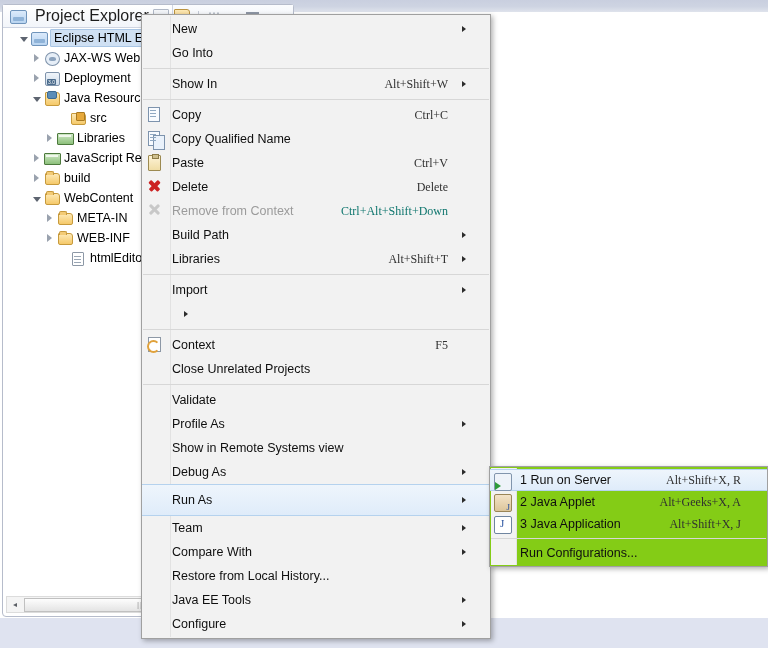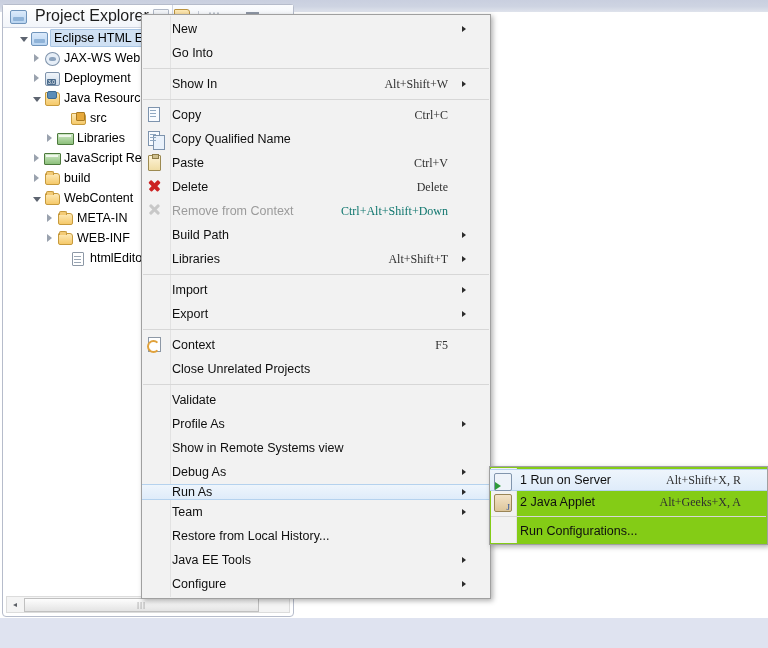--- a/index.html
+++ b/index.html
@@ -232,21 +232,21 @@
     font-size: 12.5px; color: #0f0f0f;
     padding-left: 30px; padding-right: 24px;
     box-sizing: border-box;
     z-index: 2;
   }
   .mi.disabled { color: #9b9b9b; }
   .mi.sel {
     background: linear-gradient(#eef5fc,#dfecfa);
     border-top: 1px solid #b5d2ee;
     border-bottom: 1px solid #b5d2ee;
-    height: 16px;
+    height: 32px;
   }
   .mi-label { flex: 1 1 auto; white-space: nowrap; }
   .mi-accel {
     font-size: 12px; color: #303030; white-space: nowrap;
     margin-left: 14px; margin-right: 2px; font-family: Liberation Serif, serif;
   }
   .mi.disabled .mi-accel { color: #0f766e; }
   .mi-arrow {
     width: 10px; flex: 0 0 10px; margin-left: 6px;
     display:flex; align-items:center; justify-content:flex-end;
@@ -625,21 +625,20 @@
         <span class="mi-label">Libraries</span>
         <span class="mi-accel">Alt+Shift+T</span>
         <span class="mi-arrow on"></span>
       </div>
       <div class="sep"></div>
       <div class="mi">
         <span class="mi-label">Import</span>
         <span class="mi-arrow on"></span>
       </div>
       <div class="mi">
-        <span class="mi-label">Export</span>
         <span class="mi-arrow on"></span>
       </div>
       <div class="sep"></div>
       <div class="mi">
         <span class="mi-icon">
           <span class="icn-refresh" style="position: absolute; left: 0px; top: 0px;"></span>
         </span>
         <span class="mi-label">Context</span>
         <span class="mi-accel">F5</span>
         <span class="mi-arrow"></span>
@@ -664,20 +663,24 @@
       <div class="mi">
         <span class="mi-label">Debug As</span>
         <span class="mi-arrow on"></span>
       </div>
       <div class="mi sel">
         <span class="mi-label">Run As</span>
         <span class="mi-arrow on"></span>
       </div>
       <div class="mi">
         <span class="mi-label">Team</span>
+        <span class="mi-arrow on"></span>
+      </div>
+      <div class="mi">
+        <span class="mi-label">Compare With</span>
         <span class="mi-arrow on"></span>
       </div>
       <div class="mi">
         <span class="mi-label">Restore from Local History...</span>
         <span class="mi-arrow"></span>
       </div>
       <div class="mi">
         <span class="mi-label">Java EE Tools</span>
         <span class="mi-arrow on"></span>
       </div>
@@ -692,19 +695,24 @@
   <div class="mi sel">
         <span class="sm-icon server"></span>
         <span class="mi-label">1 Run on Server</span>
         <span class="mi-accel">Alt+Shift+X, R</span>
       </div>
       <div class="mi">
         <span class="sm-icon applet"></span>
         <span class="mi-label">2 Java Applet</span>
         <span class="mi-accel">Alt+Geeks+X, A</span>
       </div>
+      <div class="mi">
+        <span class="sm-icon japp"></span>
+        <span class="mi-label">3 Java Application</span>
+        <span class="mi-accel">Alt+Shift+X, J</span>
+      </div>
       <div class="sep"></div>
       <div class="mi">
         <span class="mi-label">Run Configurations...</span>
       </div>
     </div>
 
 </div>
 
 </body></html>

